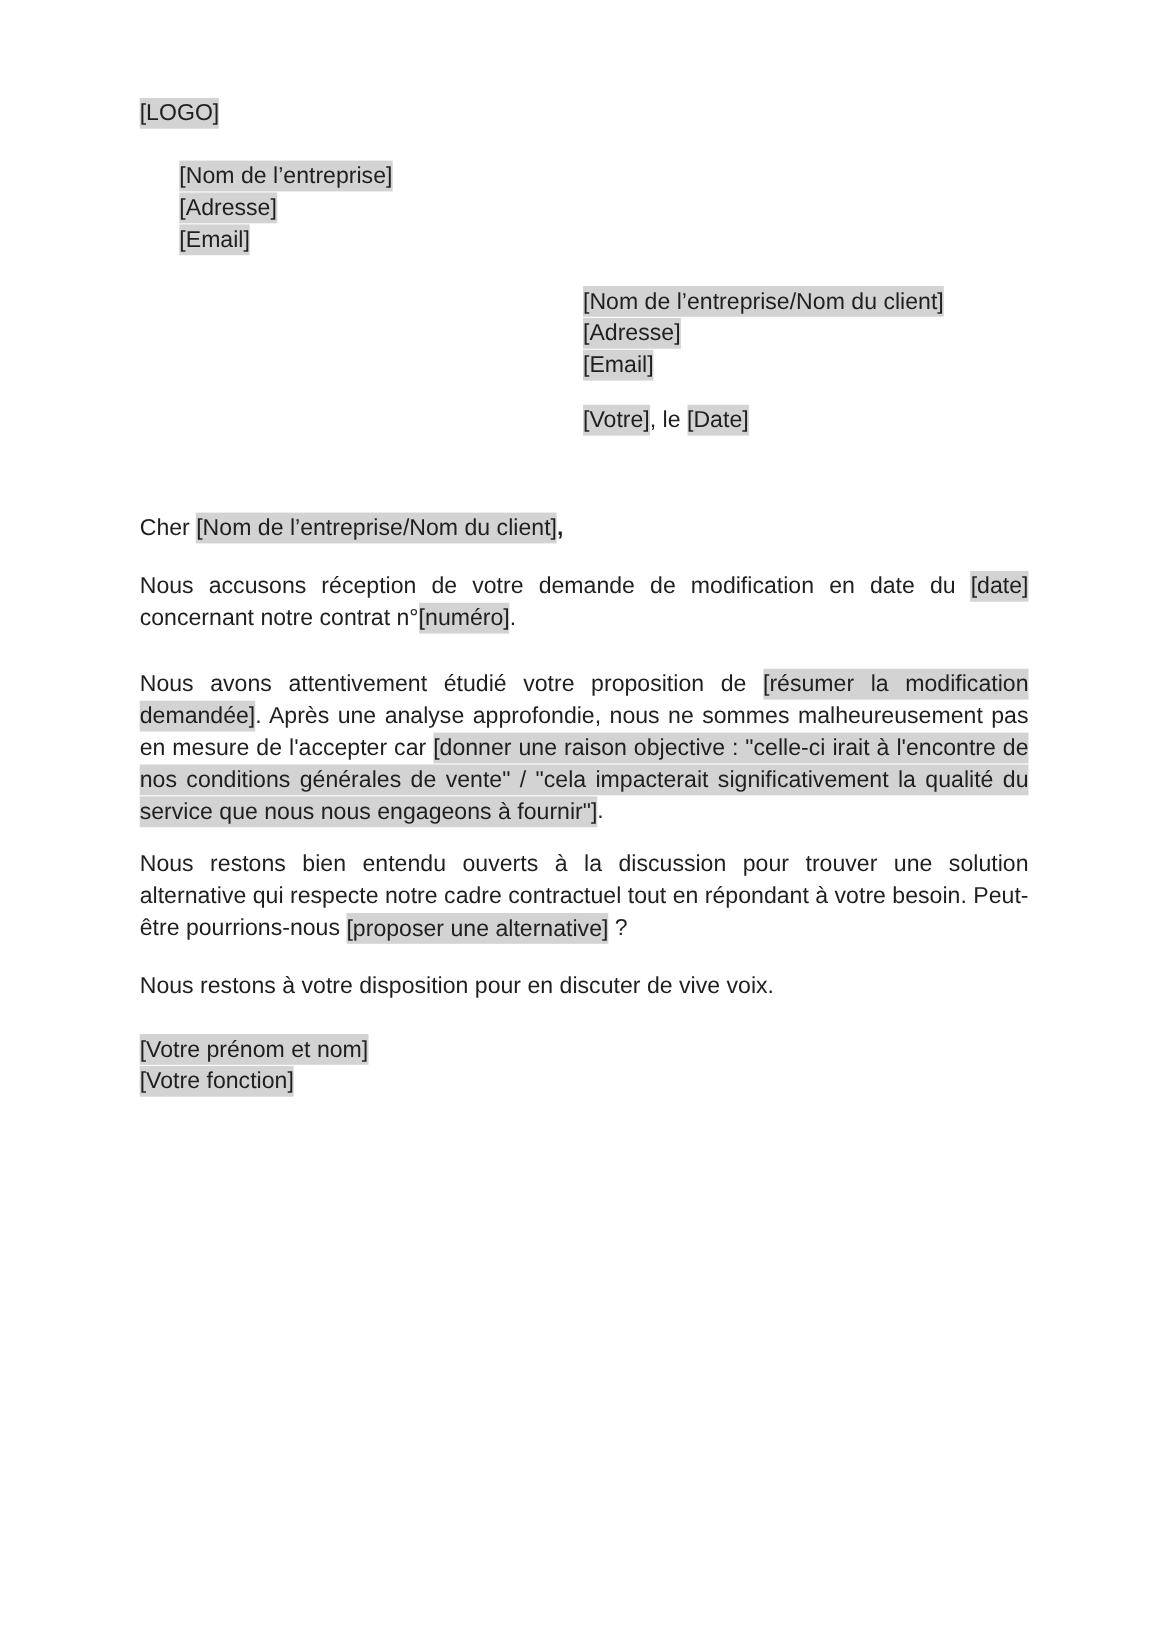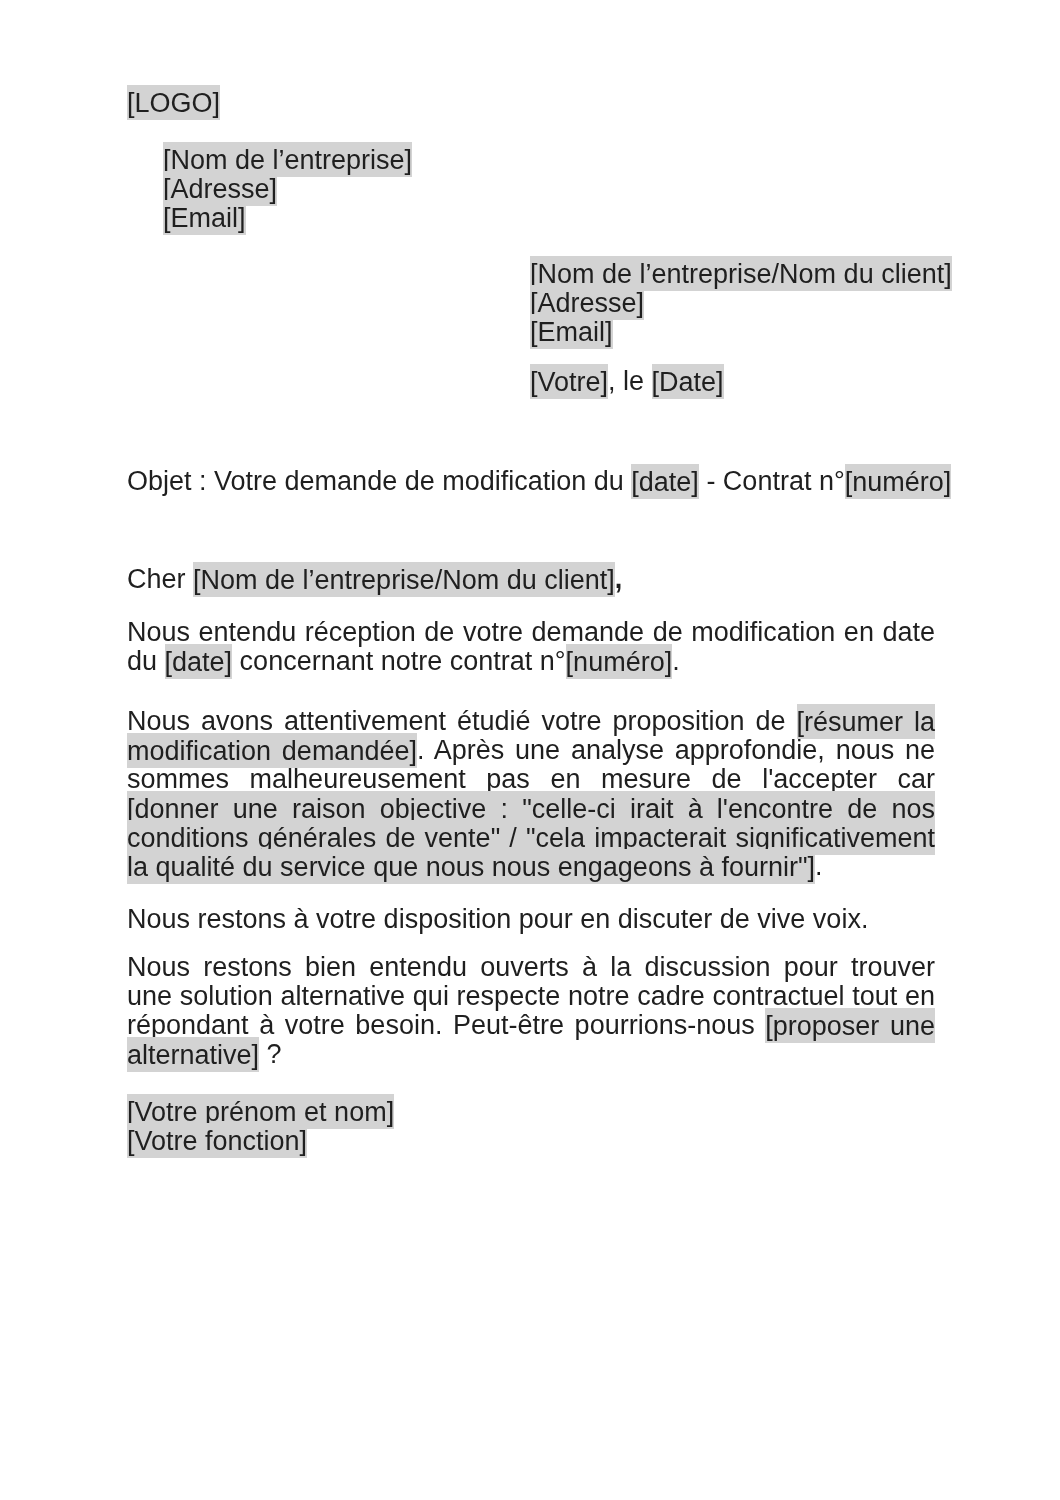--- a/index.html
+++ b/index.html
@@ -7,21 +7,21 @@
     padding: 0;
     background: #ffffff;
   }
   .page {
     position: relative;
     width: 1060px;
     height: 1500px;
     background: #ffffff;
     overflow: hidden;
     font-family: "Liberation Sans", "DejaVu Sans", sans-serif;
-    font-size: 27px;
+    font-size: 21px;
     line-height: 29px;
     color: #1f1f1f;
     box-sizing: border-box;
     padding: 88px 125px 0 127px;
   }
   .line { white-space: nowrap; }
   .hl {
     background: #d3d3d3;
     padding: 2.5px 0;
   }
@@ -56,31 +56,30 @@
     </div>
 
   <div class="recipient-block">
       <div class="line"><span class="hl">[Nom de l’entreprise/Nom du client]</span></div>
       <div class="line"><span class="hl">[Adresse]</span></div>
       <div class="line"><span class="hl">[Email]</span></div>
     </div>
 
   <div class="line city-date-line"><span class="hl">[Votre]</span><span>, le </span><span class="hl">[Date]</span></div>
 
-  <div class="line subject-line"><span>Objet : Votre demande de modification du </span><span class="hl">[date]</span><span> - Contrat n°</span><span class="hl">[numéro]</span></div>
 
   <div class="line salutation-line"><span>Cher </span><span class="hl">[Nom de l’entreprise/Nom du client]</span><span class="b">,</span></div>
 
-  <p class="para p1"><span>Nous entendu réception de votre demande de modification en date du </span><span class="hl">[date]</span><span> concernant notre contrat n°</span><span class="hl">[numéro]</span><span>.</span></p>
+  <p class="para p1"><span>Nous accusons réception de votre demande de modification en date du </span><span class="hl">[date]</span><span> concernant notre contrat n°</span><span class="hl">[numéro]</span><span>.</span></p>
 
   <p class="para p2"><span>Nous avons attentivement étudié votre proposition de </span><span class="hl">[résumer la modification demandée]</span><span>. Après une analyse approfondie, nous ne sommes malheureusement pas en mesure de l'accepter car </span><span class="hl">[donner une raison objective : "celle-ci irait à l'encontre de nos conditions générales de vente" / "cela impacterait significativement la qualité du service que nous nous engageons à fournir"]</span><span>.</span></p>
 
+  <p class="para p3"><span>Nous restons bien entendu ouverts à la discussion pour trouver une solution alternative qui respecte notre cadre contractuel tout en répondant à votre besoin. Peut-être pourrions-nous </span><span class="hl">[proposer une alternative]</span><span> ?</span></p>
+
   <p class="para p4"><span>Nous restons à votre disposition pour en discuter de vive voix.</span></p>
-
-  <p class="para p3"><span>Nous restons bien entendu ouverts à la discussion pour trouver une solution alternative qui respecte notre cadre contractuel tout en répondant à votre besoin. Peut-être pourrions-nous </span><span class="hl">[proposer une alternative]</span><span> ?</span></p>
 
 
   <div class="signature-block">
       <div class="line"><span class="hl">[Votre prénom et nom]</span></div>
       <div class="line"><span class="hl">[Votre fonction]</span></div>
     </div>
 
 </div>
 
 </body></html>

